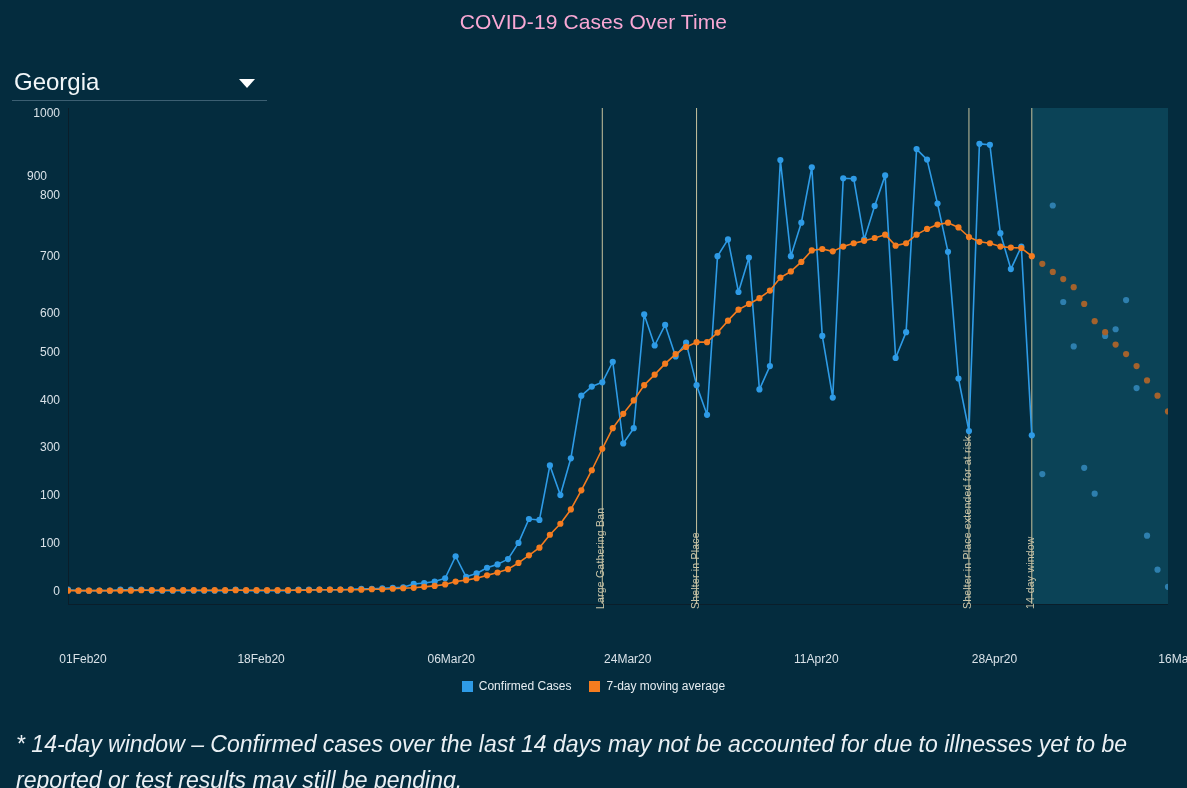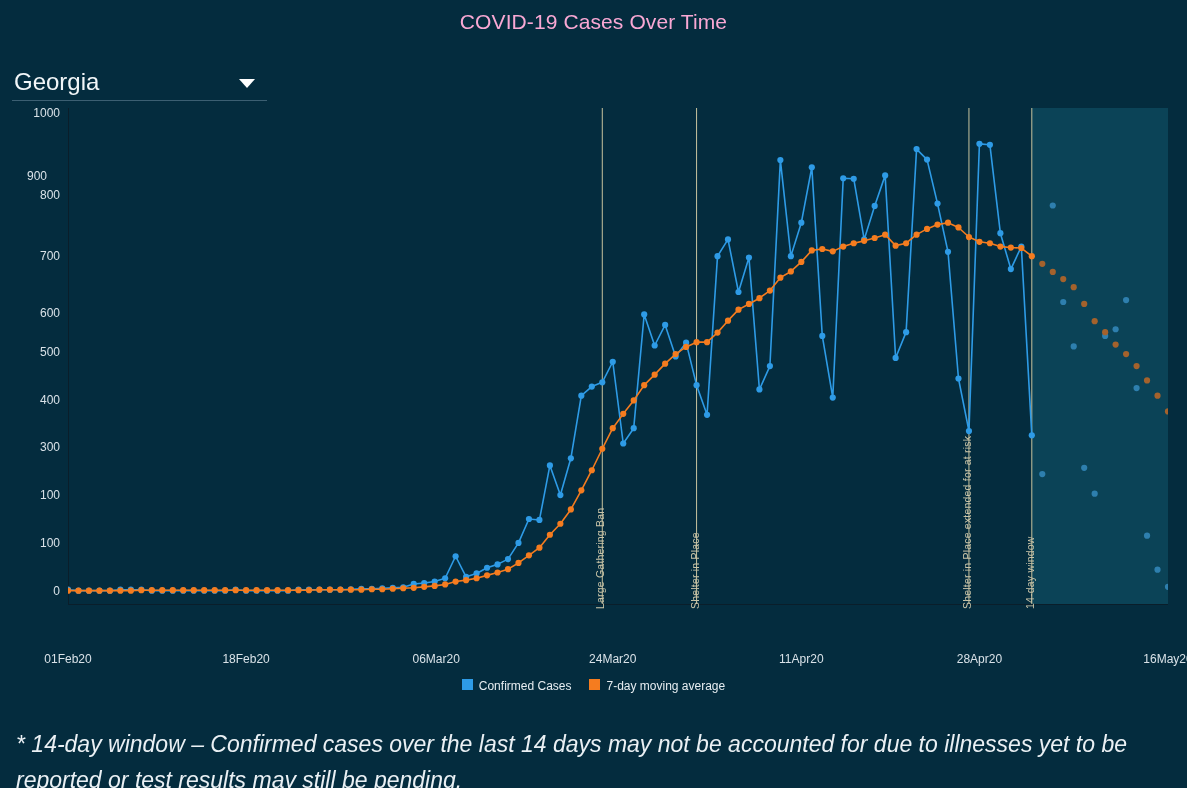--- a/index.html
+++ b/index.html
@@ -82,21 +82,21 @@
     position: absolute;
     left: 10px;
     top: 108px;
     width: 50px;
     height: 497px;
   }
 
   
   #xaxis-labels {
     position: absolute;
-    left: 0;
+    left: 15px;
     top: 652px;
     width: 1018px;
     height: 20px;
   }
   .xtick-label {
     position: absolute;
     font-size: 12px;
     color: #D9E2E8;
     transform: translateX(-50%);
     white-space: nowrap;
@@ -120,20 +120,21 @@
     left: 0;
     top: 679px;
     width: 1187px;
     display: flex;
     justify-content: center;
     align-items: center;
     gap: 18px;
   }
   .legend-item {
     display: flex;
+    align-items: center;
     gap: 6px;
     cursor: pointer;
   }
   .legend-swatch {
     width: 11px;
     height: 11px;
     display: block;
   }
   .legend-text {
     font-size: 12px;

